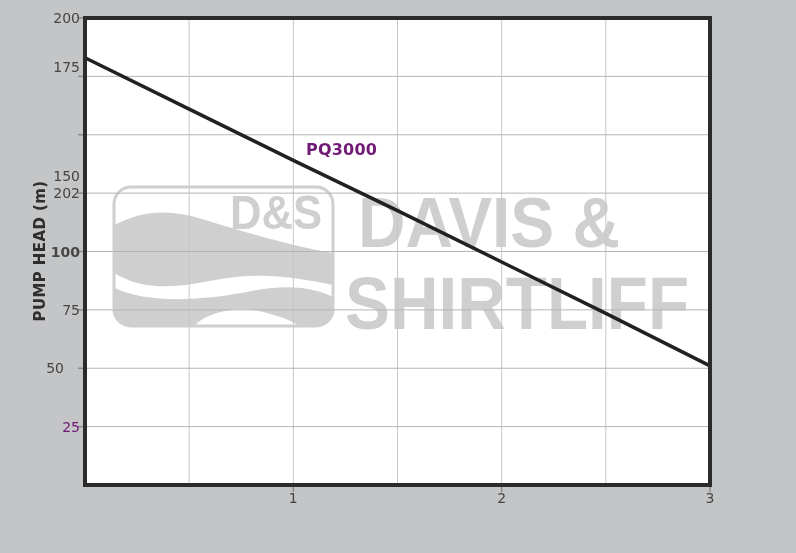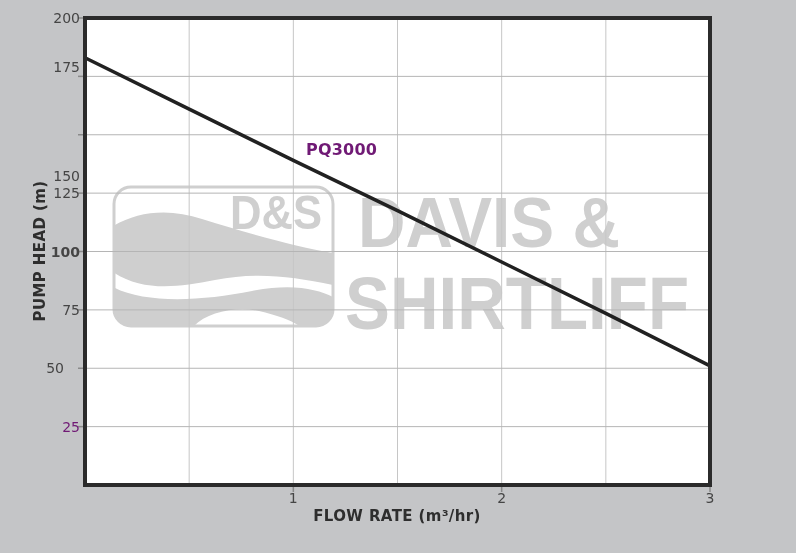--- a/index.html
+++ b/index.html
@@ -71,28 +71,27 @@
       </g>
     <path id="curve" fill="none" stroke-width="3.5" stroke-linecap="round" stroke-linejoin="round" stroke="#212121" d="M85.0,57.7 L189.2,109.1 L293.3,160.4 L397.5,210.6 L501.7,262.0 L605.8,313.4 L710.0,365.9"></path>
     <rect id="plot-border" x="85" y="18" width="625" height="467" fill="none" stroke-width="4" stroke="#2b2b2b"></rect>
   </svg>
 
   <div id="ylabels">
       <div class="tick-label y" style="left: 28px; top: 416.625px; color: #701a75;">25</div>
       <div class="tick-label y" style="left: 12px; top: 358.25px; color: rgb(69, 69, 69);">50</div>
       <div class="tick-label y" style="left: 28px; top: 299.875px; color: rgb(69, 69, 69);">75</div>
       <div class="tick-label y" style="left: 28px; top: 241.5px; color: rgb(69, 69, 69); font-weight: bold;">100</div>
-      <div class="tick-label y" style="left: 28px; top: 183.125px; color: rgb(69, 69, 69);">125</div>
+      <div class="tick-label y" style="left: 28px; top: 183.125px; color: rgb(69, 69, 69);">202</div>
       <div class="tick-label y" style="left: 28px; top: 124.75px; color: rgb(69, 69, 69); margin-top: 41px;">150</div>
       <div class="tick-label y" style="left: 28px; top: 57px; color: rgb(69, 69, 69);">175</div>
       <div class="tick-label y" style="left: 28px; top: 8px; color: rgb(69, 69, 69);">200</div>
     </div>
   <div id="xlabels">
       <div class="tick-label x" style="left: 273.333px; top: 488px; color: rgb(69, 69, 69);">1</div>
       <div class="tick-label x" style="left: 481.667px; top: 488px; color: rgb(69, 69, 69);">2</div>
       <div class="tick-label x" style="left: 690px; top: 488px; color: rgb(69, 69, 69);">3</div>
     </div>
 
   <div class="axis-title y" style="color: rgb(46, 46, 46);">PUMP HEAD (m)</div>
-  <div class="axis-title x" style="color: rgb(46, 46, 46);">FLOW RATE (m³/hr)</div>
 
   <div class="series-label" style="color: #701a75;">PQ3000</div>
 </div>
 
 </body></html>

